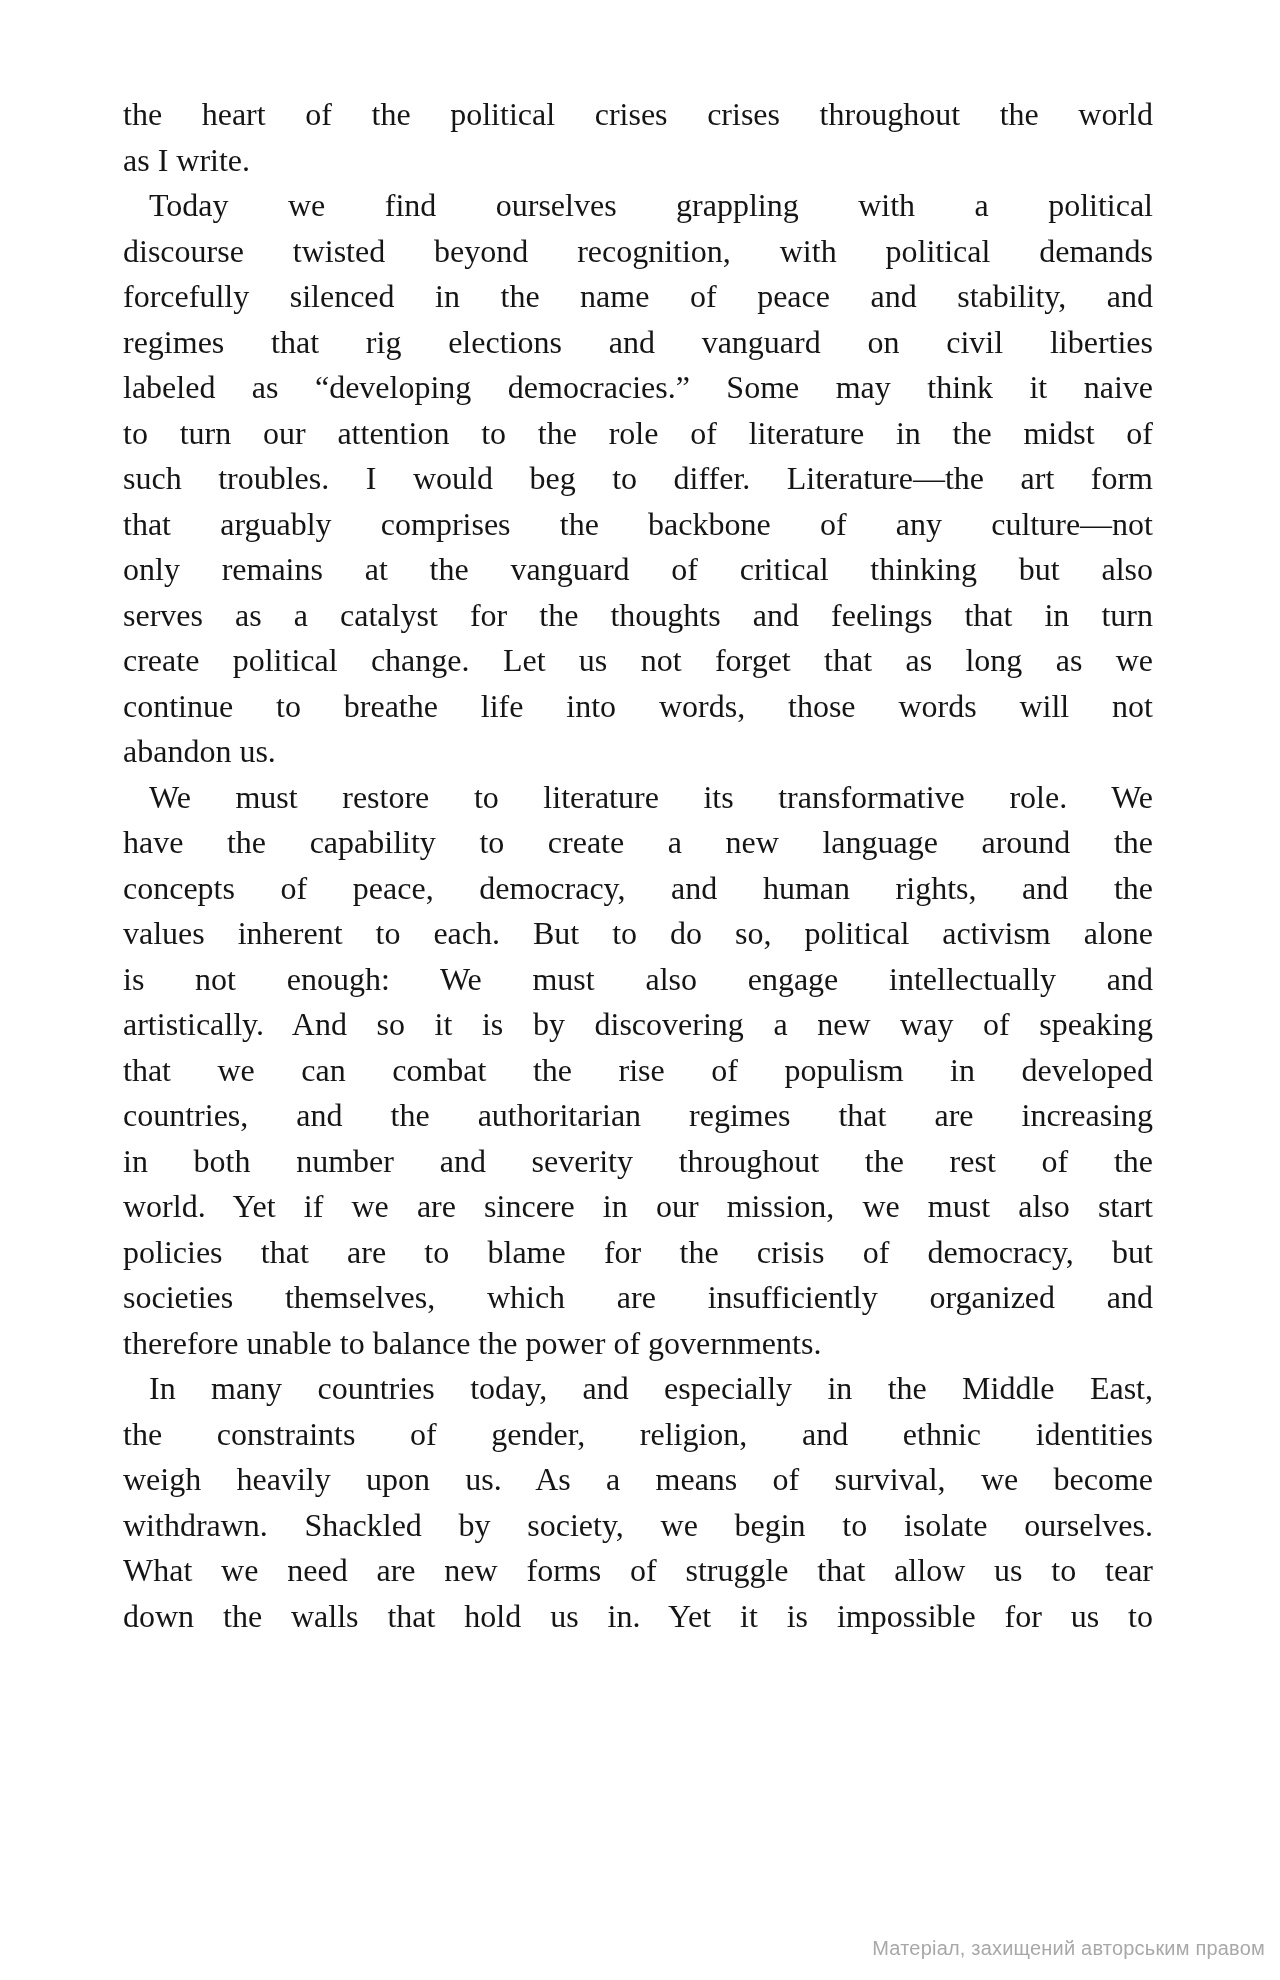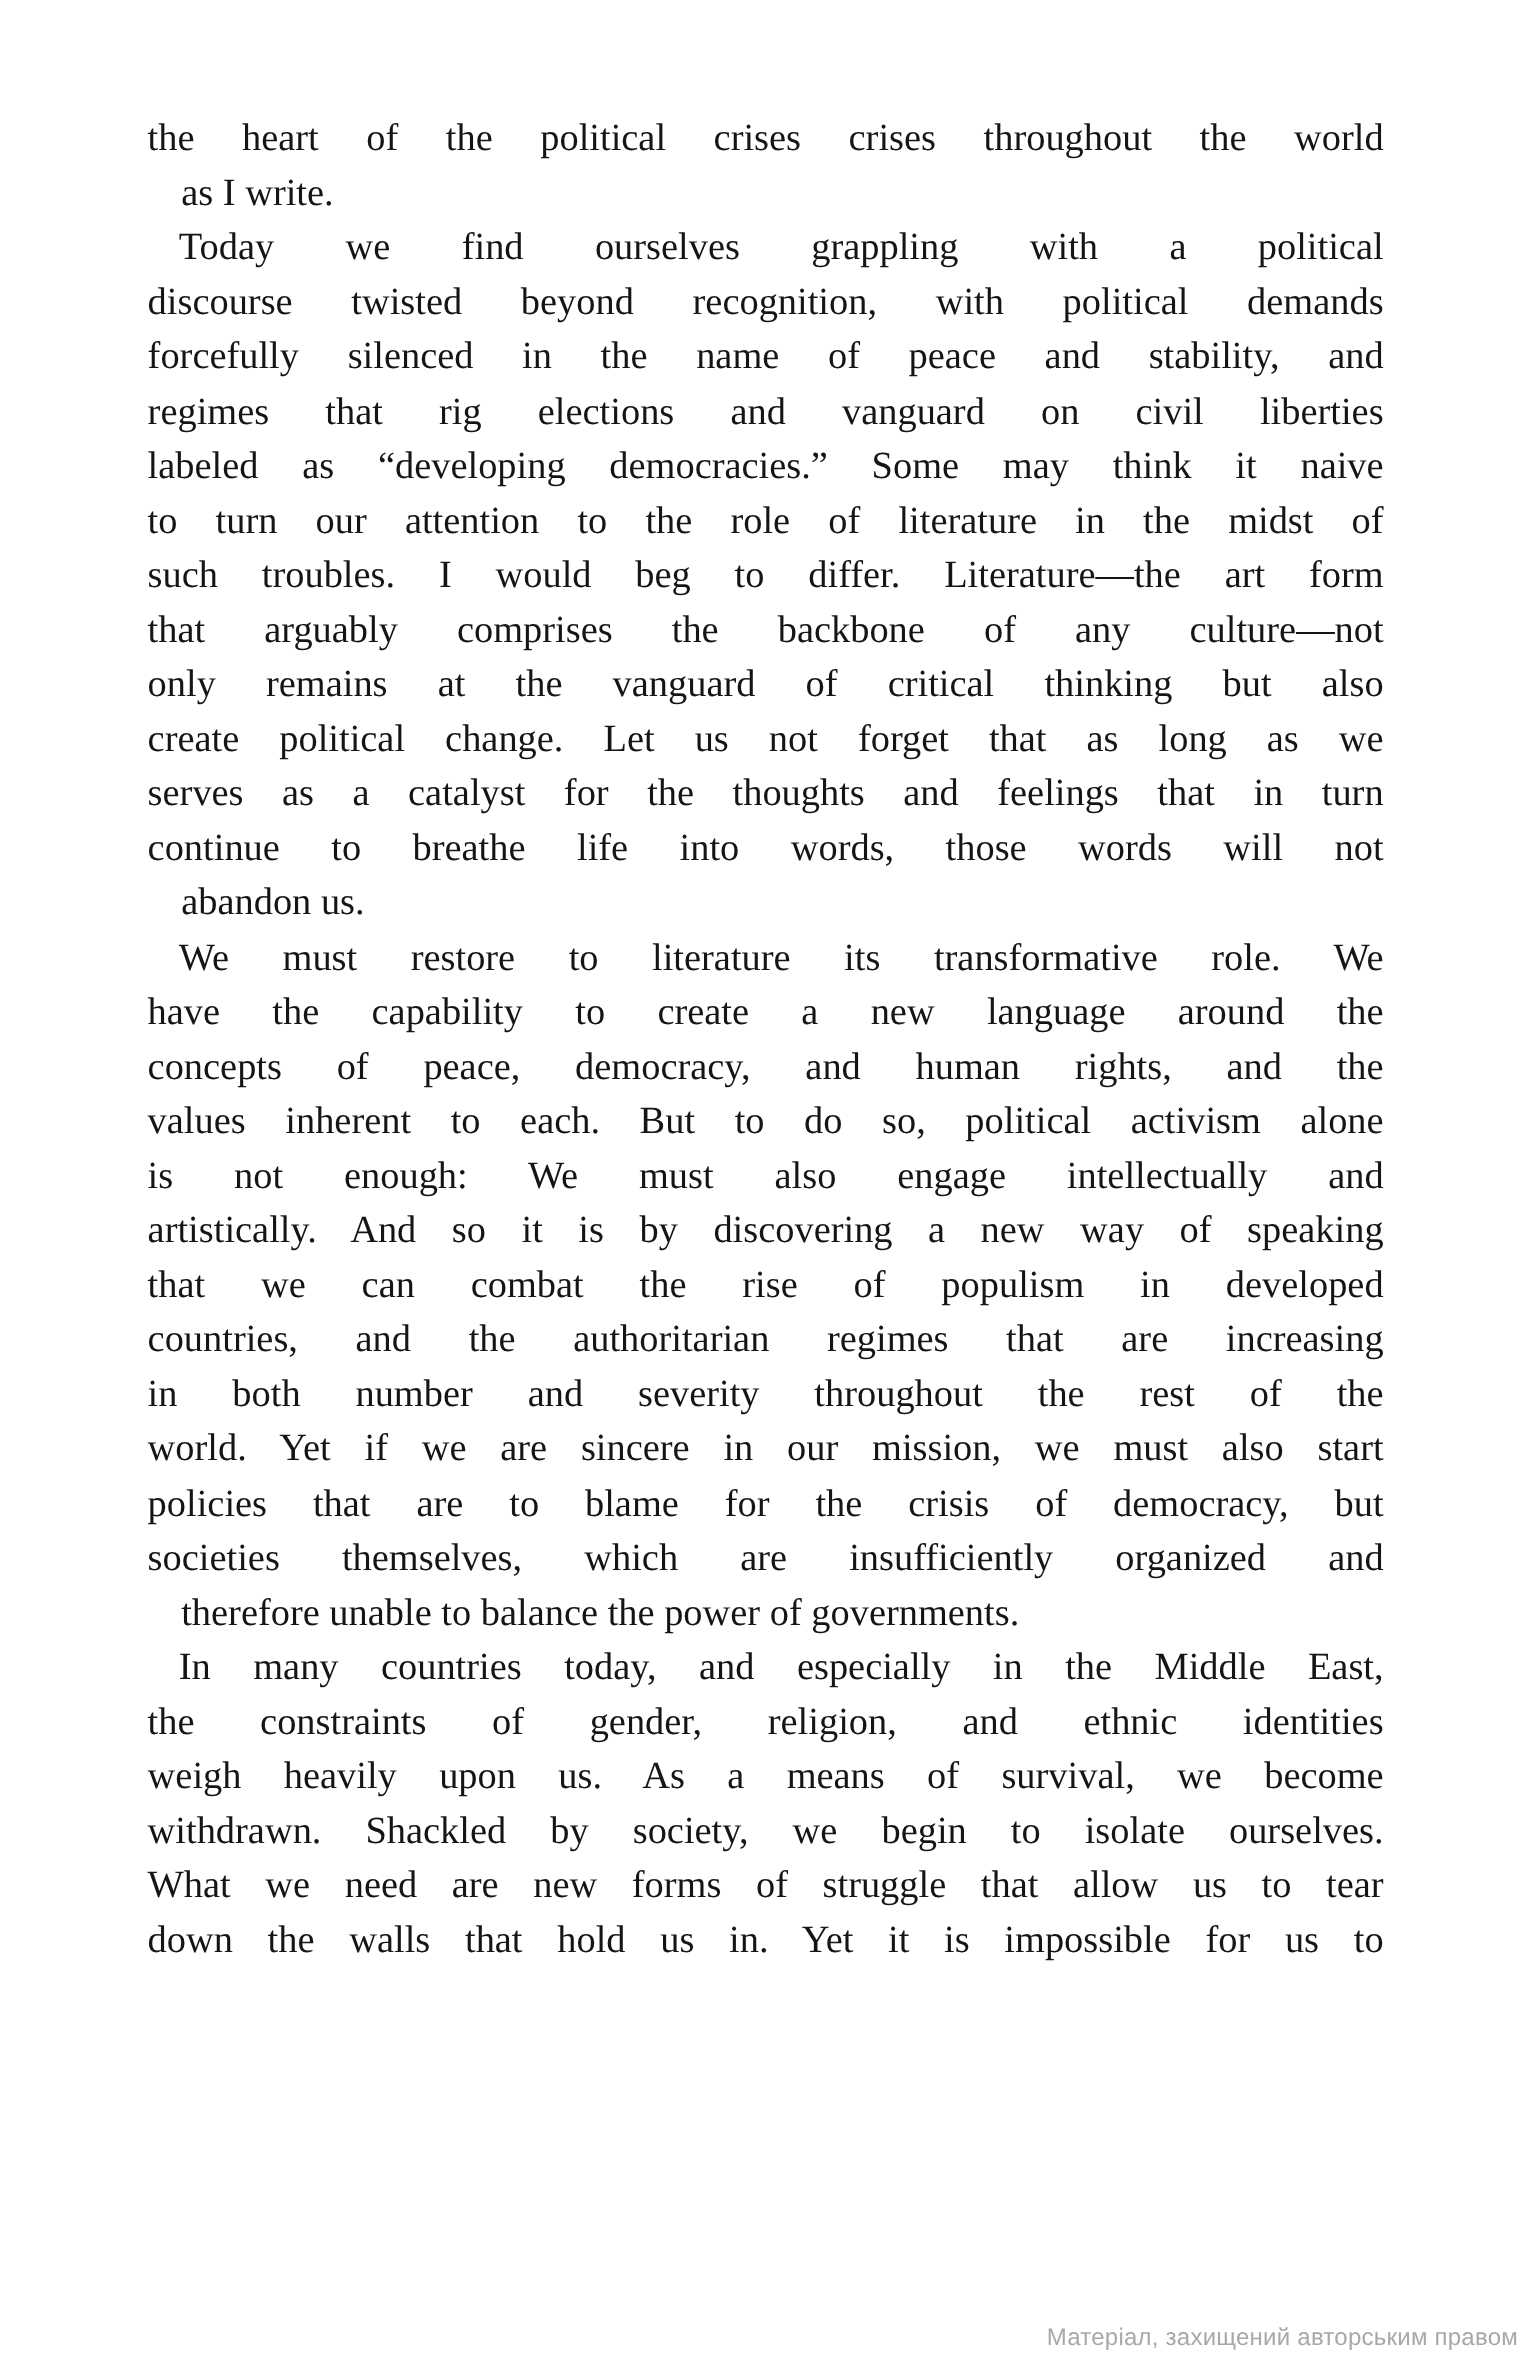--- a/index.html
+++ b/index.html
@@ -27,21 +27,20 @@
   .para {
     margin: 0;
     padding: 0;
   }
   .line {
     text-align: justify;
     text-align-last: justify;
   }
   .line.para-end {
     text-align-last: left;
-    margin-left: 28px;
   }
   .line.indent {
     text-indent: 26px;
   }
   .watermark {
     position: absolute;
     top: 1937px;
     right: 15px;
     font-family: "Liberation Sans", "DejaVu Sans", sans-serif;
     font-size: 20px;
@@ -62,22 +61,22 @@
       <div class="para">
         <div class="line indent">Today we find ourselves grappling with a political</div>
         <div class="line">discourse twisted beyond recognition, with political demands</div>
         <div class="line">forcefully silenced in the name of peace and stability, and</div>
         <div class="line">regimes that rig elections and vanguard on civil liberties</div>
         <div class="line">labeled as “developing democracies.” Some may think it naive</div>
         <div class="line">to turn our attention to the role of literature in the midst of</div>
         <div class="line">such troubles. I would beg to differ. Literature—the art form</div>
         <div class="line">that arguably comprises the backbone of any culture—not</div>
         <div class="line">only remains at the vanguard of critical thinking but also</div>
+        <div class="line">serves as a catalyst for the thoughts and feelings that in turn</div>
         <div class="line">create political change. Let us not forget that as long as we</div>
-        <div class="line">serves as a catalyst for the thoughts and feelings that in turn</div>
         <div class="line">continue to breathe life into words, those words will not</div>
         <div class="line para-end">abandon us.</div>
       </div>
       <div class="para">
         <div class="line indent">We must restore to literature its transformative role. We</div>
         <div class="line">have the capability to create a new language around the</div>
         <div class="line">concepts of peace, democracy, and human rights, and the</div>
         <div class="line">values inherent to each. But to do so, political activism alone</div>
         <div class="line">is not enough: We must also engage intellectually and</div>
         <div class="line">artistically. And so it is by discovering a new way of speaking</div>

